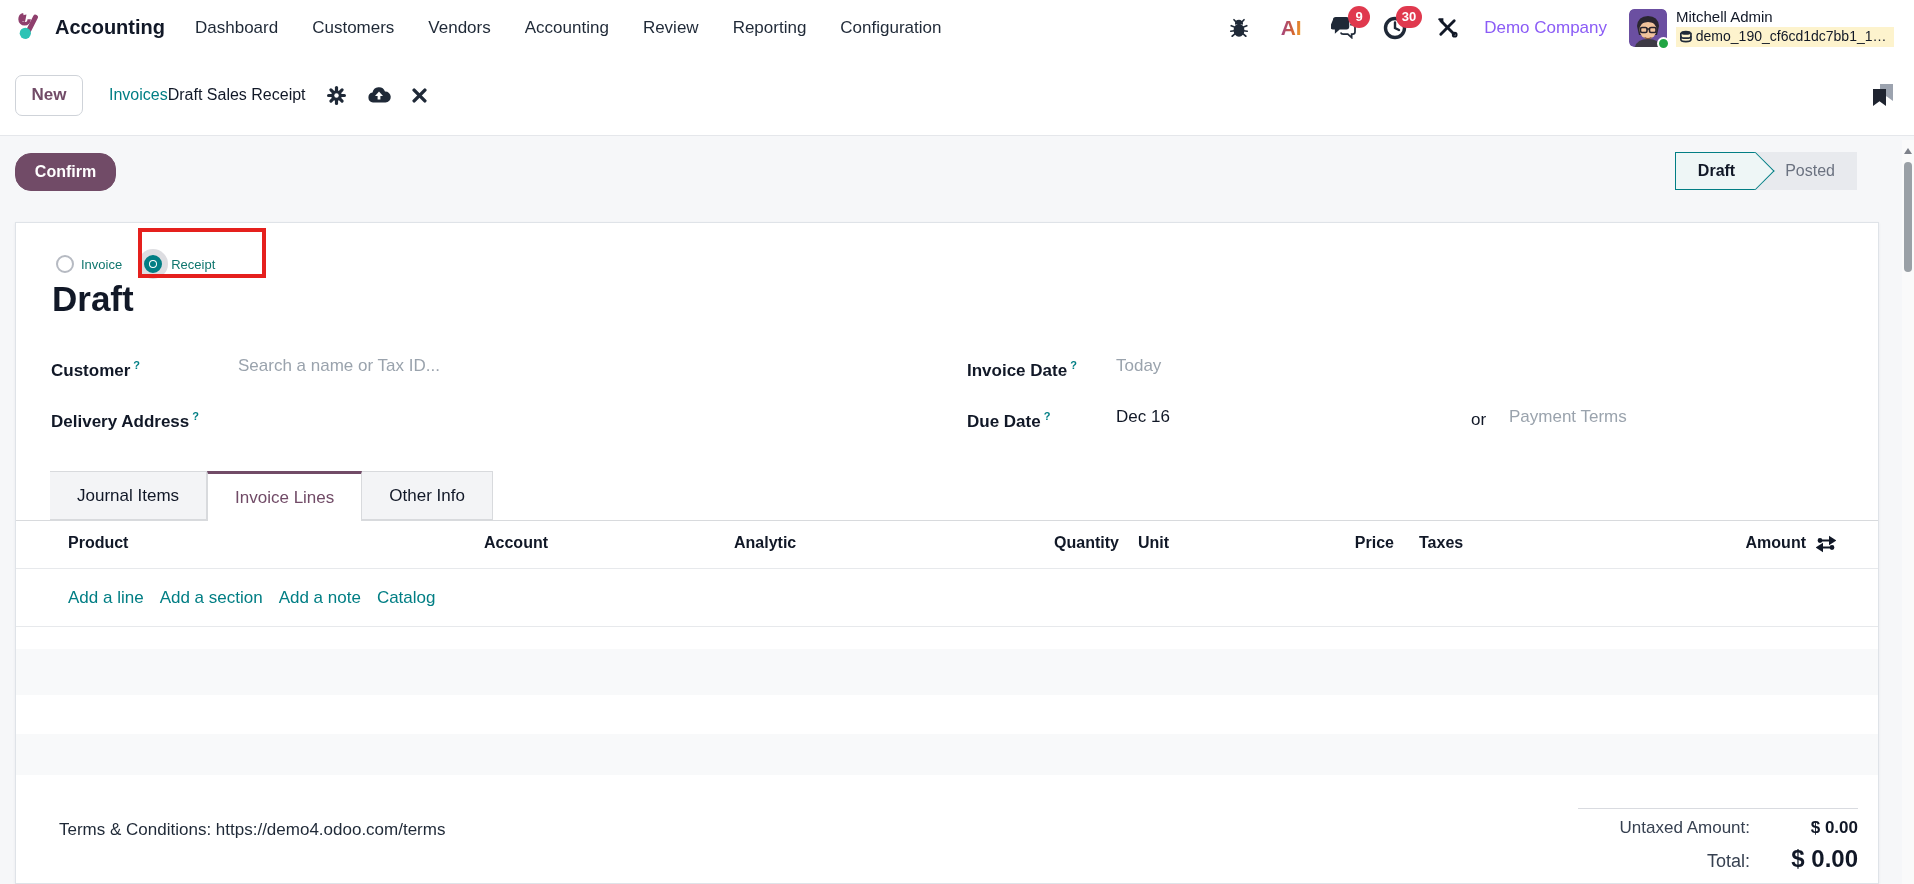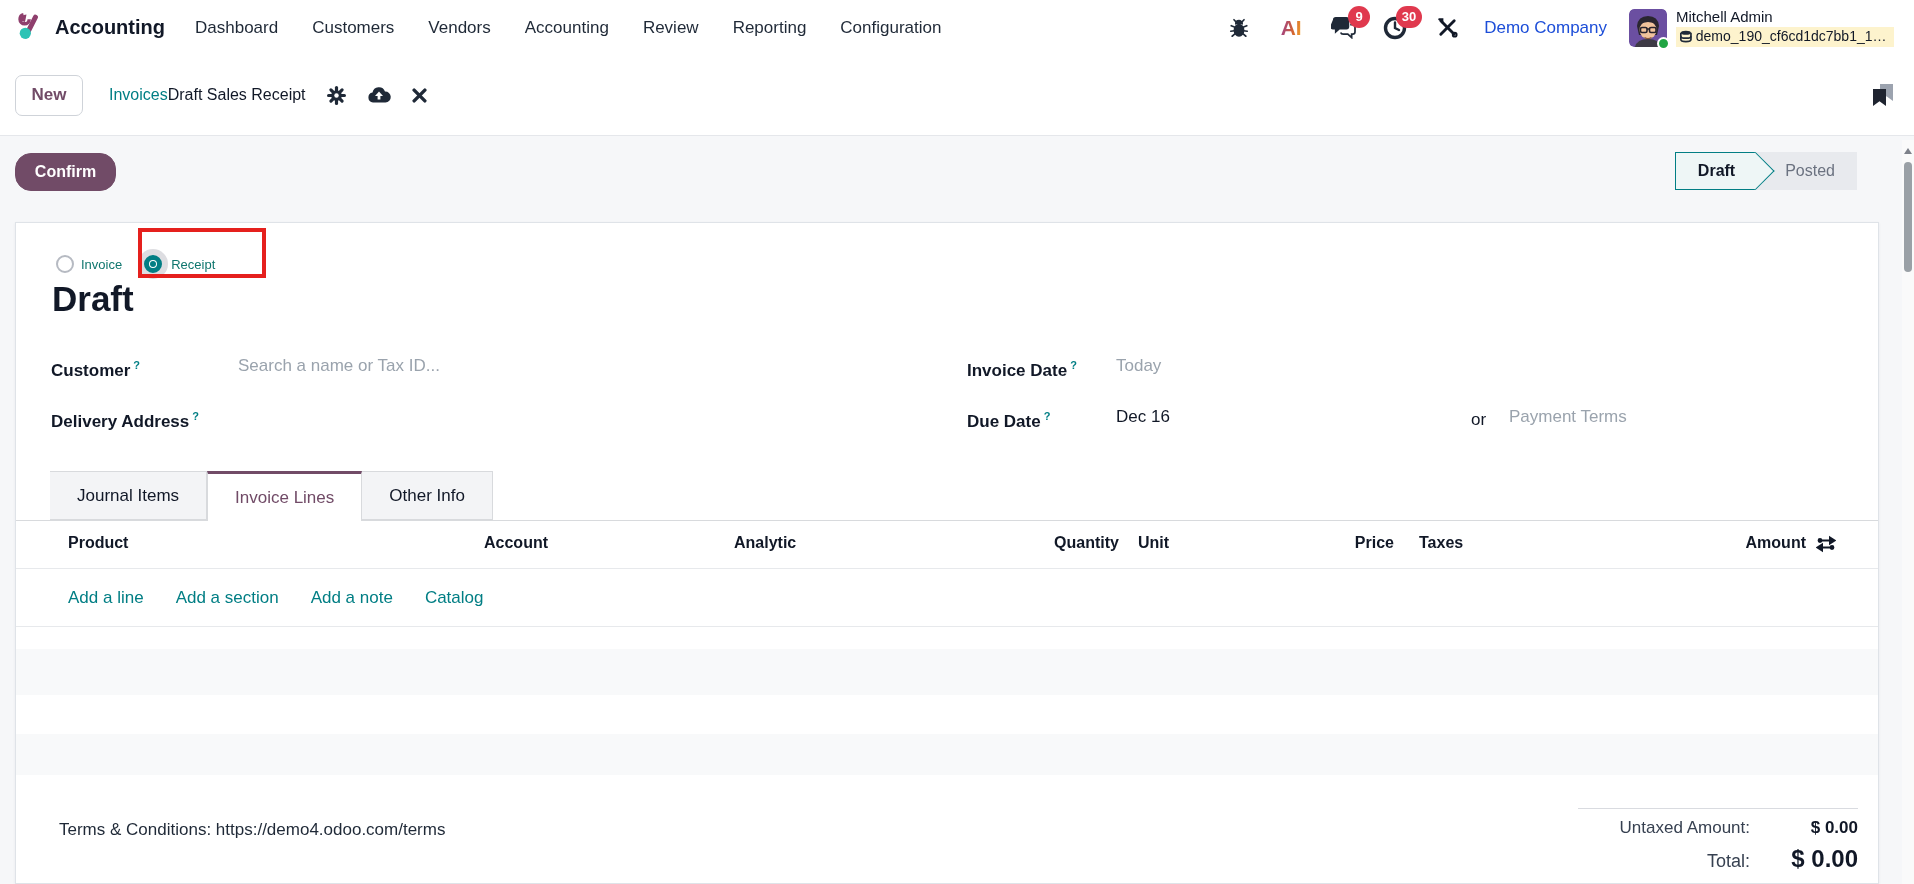--- a/index.html
+++ b/index.html
@@ -16,21 +16,21 @@
   .menus { display:flex; align-items:center; gap:34px; margin-left:30px; }
   .menu-item { font-size:17px; color:#1f2937; cursor:pointer; white-space:nowrap; }
   .nav-right { margin-left:auto; display:flex; align-items:center; gap:22px; }
   .icon-btn { position:relative; width:30px; height:30px; display:flex; align-items:center; justify-content:center; cursor:pointer; }
   .badge { position:absolute; top:-7px; right:-12px; min-width:22px; height:22px; padding:0 6px;
            background:#e0394e; color:#fff; font-size:13px; font-weight:700; border-radius:11px;
            display:flex; align-items:center; justify-content:center; }
   .ai-logo { font-size:21px; font-weight:700; letter-spacing:0;
              background:linear-gradient(100deg,#9a3d8f 5%,#d4652e 60%,#f3a52d 95%);
              -webkit-background-clip:text; background-clip:text; color:transparent; }
-  .company-name { font-size:17px; color:#1d4ed8; cursor:pointer; white-space:nowrap; }
+  .company-name { font-size:17px; color:#8b5cf6; cursor:pointer; white-space:nowrap; }
   .user-block { display:flex; align-items:center; gap:9px; cursor:pointer; }
   .avatar-wrap { position:relative; width:38px; height:38px; }
   .avatar-wrap svg { border-radius:5px; display:block; }
   .online-dot { position:absolute; right:-3px; bottom:-3px; width:13px; height:13px; border-radius:50%;
                 background:#21a543; border:2px solid #fff; }
   .user-text { display:flex; flex-direction:column; line-height:1.25; }
   .user-name { font-size:15px; color:#111827; }
   .db-badge { display:flex; align-items:center; gap:4px; background:#fdf3cd; color:#111827;
               font-size:14px; padding:1px 4px; max-width:218px; white-space:nowrap; overflow:hidden;
               text-overflow:ellipsis; }
@@ -98,21 +98,21 @@
                 border-top:3px solid #714B67; margin-bottom:-1px; z-index:2; }
   .tab-inactive { background:#f3f4f6; color:#111827; border:1px solid #d8dadd; border-left:none; }
 
   
   .thead-row { position:absolute; left:0; top:298px; width:100%; height:48px; border-bottom:1px solid #e7e9ec; }
   .th { position:absolute; top:13px; font-size:16px; font-weight:700; color:#111827; white-space:nowrap; }
   .th-right { text-align:right; }
   .col-options { position:absolute; top:13px; left:1800px; cursor:pointer; }
 
   .links-row { position:absolute; left:0; top:346px; width:100%; height:58px; border-bottom:1px solid #e7e9ec;
-               display:flex; align-items:center; gap:32px; padding-left:52px; }
+               display:flex; align-items:center; gap:16px; padding-left:52px; }
   .line-link { font-size:17px; color:#017E84; cursor:pointer; white-space:nowrap; }
 
   .stripe { position:absolute; left:0; width:100%; background:#f8f9fa; }
   .stripe-1 { top:426px; height:46px; }
   .stripe-2 { top:511px; height:41px; }
 
   
   .terms-line { position:absolute; left:43px; top:597px; font-size:17px; color:#1f2937; }
   .totals { position:absolute; left:1562px; top:585px; width:280px; border-top:1px solid #d9dbe0; padding-top:9px; }
   .totals-row { display:flex; align-items:baseline; justify-content:flex-end; margin-bottom:7px; }

